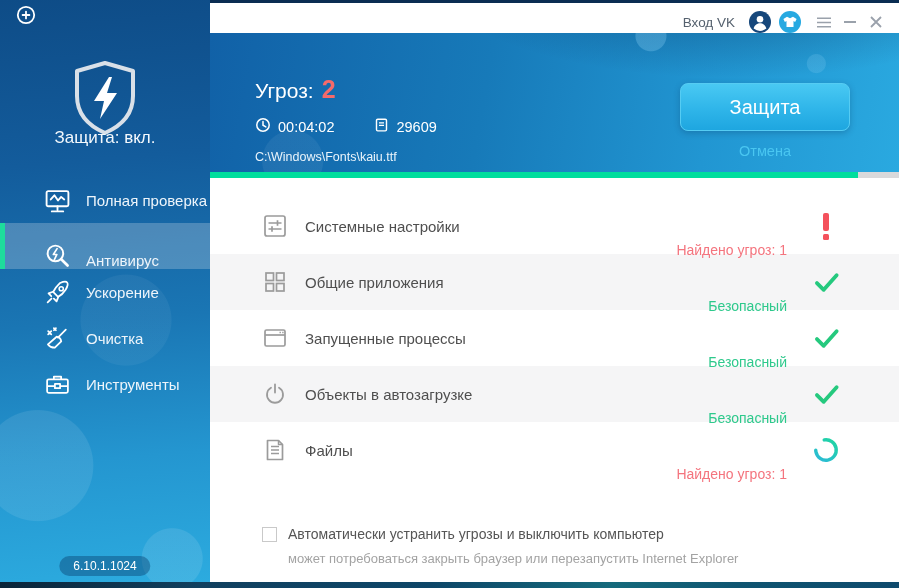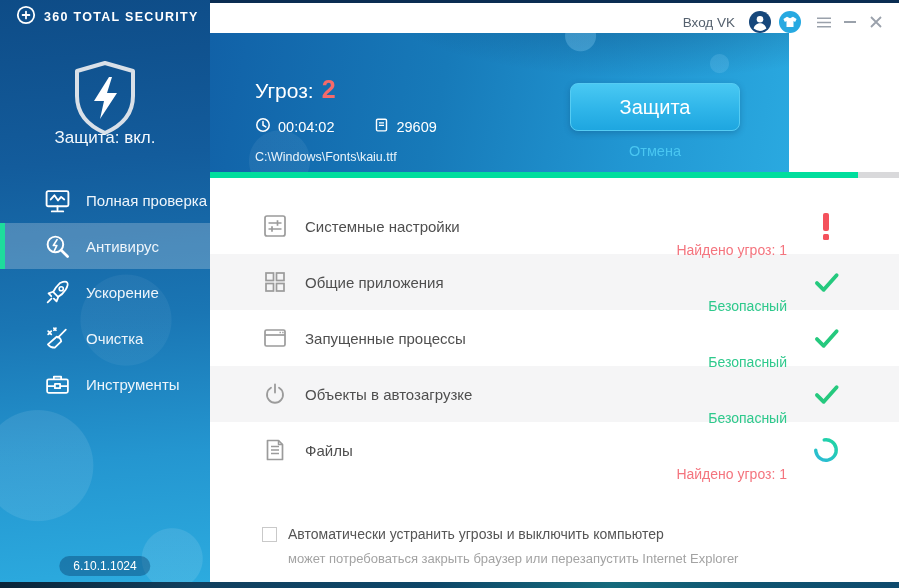--- a/index.html
+++ b/index.html
@@ -21,21 +21,21 @@
       linear-gradient(175deg, #0e4c87 0%, #135c9c 28%, #1a76b4 55%, #2496d0 78%, #2cabdf 100%);
     color:#fff;
   }
   .logo { position:absolute; top:0; left:0; height:33px; display:flex; align-items:center; padding-left:16px; gap:8px; }
   .logo-text { font-size:12.5px; font-weight:bold; letter-spacing:1.3px; color:#fff; white-space:nowrap; }
   .shield-wrap { position:absolute; top:60px; left:0; width:210px; display:flex; justify-content:center; }
   .protection-label { position:absolute; top:128px; left:0; width:210px; text-align:center; font-size:17px; color:#f4f9fd; }
   .menu { position:absolute; top:177px; left:0; width:210px; }
   .menu-item { position:relative; height:46px; display:flex; align-items:center; padding-left:44px; gap:15px; cursor:pointer; color:#eef5fb; }
   .menu-item .accent { display:none; }
-  .menu-item.selected { background:rgba(222,230,238,0.27); }
+  .menu-item.selected { background:rgba(222,230,238,0.27);align-items:flex-end; }
   .menu-item.selected .accent {
     display:block; position:absolute; left:0; top:0; width:5px; height:46px; background:#1edc9c;
   }
   .menu-item .micon { width:27px; height:27px; color:#fff; flex:0 0 27px; }
   .menu-item .micon svg { width:100%; height:100%; display:block; }
   .menu-label { font-size:15px; }
   .version-pill {
     position:absolute; bottom:6px; left:50%; transform:translateX(-50%);
     background:rgba(6,62,110,0.42); color:#fff; font-size:12px;
     padding:3px 14px; border-radius:10px; white-space:nowrap;
@@ -46,21 +46,21 @@
     position:absolute; left:210px; top:0; width:689px; height:41px;
     background:#fff; border-top:3px solid #0a2d52;
     display:flex; align-items:center; justify-content:flex-end; padding-right:12px;
   }
   .login-link { font-size:13.5px; color:#55616e; margin-right:14px; cursor:pointer; }
   .tb-circle { width:22px; height:22px; margin-right:8px; cursor:pointer; }
   .tb-glyph { display:flex; align-items:center; justify-content:center; width:22px; height:22px; margin-left:4px; cursor:pointer; }
 
   
   .scan-header {
-    position:absolute; left:210px; top:33px; width:579px; height:139px;
+    position:absolute; left:210px; top:33px; width:689px; height:139px;
     background:
       radial-gradient(circle at 64% 2%, rgba(140,210,245,0.30) 0 15px, rgba(140,210,245,0) 16px),
       radial-gradient(circle at 88% 22%, rgba(140,210,245,0.20) 0 9px, rgba(140,210,245,0) 10px),
       radial-gradient(circle at 12% 92%, rgba(255,255,255,0.06) 0 30px, rgba(255,255,255,0) 31px),
       radial-gradient(ellipse 430px 150px at 76% -45%, rgba(8,42,86,0.55), rgba(8,42,86,0) 72%),
       linear-gradient(100deg, #1161a7 0%, #177ab9 40%, #2196d2 72%, #2aa9e0 100%);
     color:#fff;
   }
   .threats-line { position:absolute; left:45px; top:42px; font-size:21px; display:flex; align-items:baseline; }
   .threats-count { color:#f56a6a; font-size:25px; margin-left:8px; font-weight:bold; }
@@ -114,21 +114,20 @@
 <div class="window">
 
   <div class="sidebar">
     <div class="logo">
       <span>
         <svg width="20" height="20" viewBox="0 0 20 20">
             <circle cx="10" cy="10" r="8.2" fill="none" stroke="#fff" stroke-width="1.8"></circle>
             <path d="M10 6.6 V13.4 M6.6 10 H13.4" stroke="#fff" stroke-width="1.8" stroke-linecap="round"></path>
           </svg>
       </span>
-      <span class="logo-text">360 TOTAL SECURITY</span>
     </div>
 
     <div class="shield-wrap">
       <svg width="68" height="76" viewBox="0 0 68 76">
         <path d="M34 3 L62 11 V36 C62 54 50 66 34 73 C18 66 6 54 6 36 V11 Z" fill="none" stroke="#d9e0e8" stroke-width="4" stroke-linejoin="round"></path>
         <path d="M38 17 L23 41 h10 l-4 18 L46 33 h-10 l5-16 z" fill="#fff"></path>
       </svg>
     </div>
     <div class="protection-label">Защита: вкл.</div>
 

